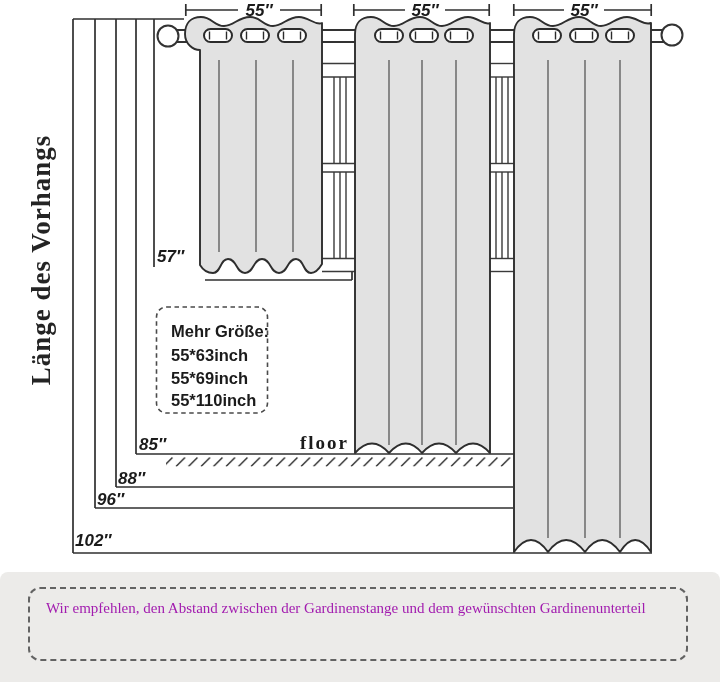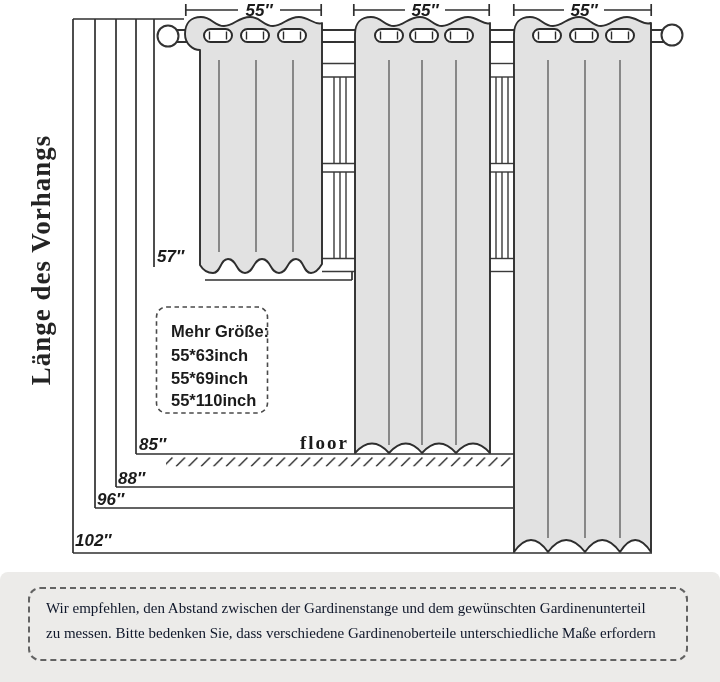--- a/index.html
+++ b/index.html
@@ -20,21 +20,21 @@
   .vtitle-text{font:700 27px "Liberation Serif",serif;fill:#242424;letter-spacing:1px;}
   .sizebox{fill:#ffffff;stroke:#4a4a4a;stroke-width:1.6;stroke-dasharray:4.5 3.5;}
   .sizebox-title{font:700 16.5px "Liberation Sans",sans-serif;fill:#1b1b1b;}
   .sizebox-item{font:700 16.5px "Liberation Sans",sans-serif;fill:#1b1b1b;}
   .note-band{position:absolute;left:0;top:572px;width:720px;height:110px;
              background:#ecebe9;border-radius:8px 8px 0 0;}
   .note-box{position:absolute;left:28px;top:15px;width:660px;height:74px;
             border:2px dashed #636363;border-radius:12px;box-sizing:border-box;
             padding:7px 14px 0 16px;}
   .note-text{font-family:"Liberation Serif",serif;font-size:15px;line-height:24.5px;
-             color:#0f172a;}
+             color:#a21caf;}
   .note-line{display:block;white-space:nowrap;}
 </style>
 </head>
 <body>
 
 <div class="stage">
 
   <svg width="720" height="572" viewBox="0 0 720 572">
     <defs>
       <pattern id="hatch" width="12.5" height="12" patternUnits="userSpaceOnUse">
@@ -209,18 +209,17 @@
       <text class="sizebox-item" x="171" y="406">55*110inch</text>
     </g>
 
     <text class="vtitle-text" x="50" y="260" text-anchor="middle" transform="rotate(-90 50 260)">Länge des Vorhangs</text>
   </svg>
 
   <div class="note-band">
     <div class="note-box">
       <div class="note-text">
         <span class="note-line">Wir empfehlen, den Abstand zwischen der Gardinenstange und dem gewünschten Gardinenunterteil</span>
-        <span class="note-line">zu messen. Bitte bedenken Sie, dass verschiedene Gardinenoberteile unterschiedliche Maße erfordern</span>
       </div>
     </div>
   </div>
 
 </div>
 
 </body></html>

